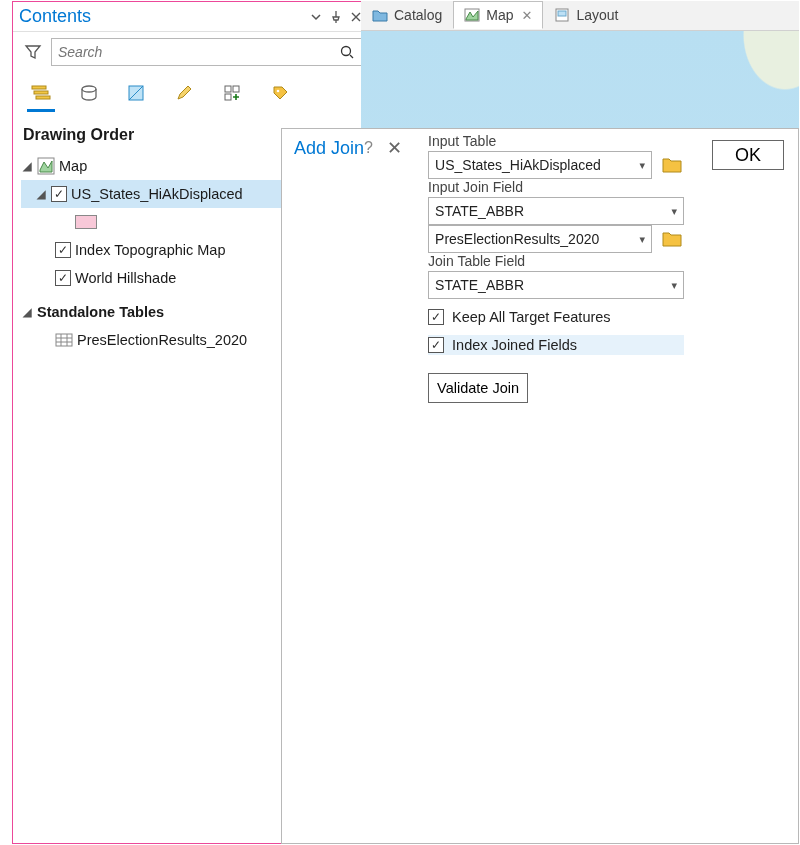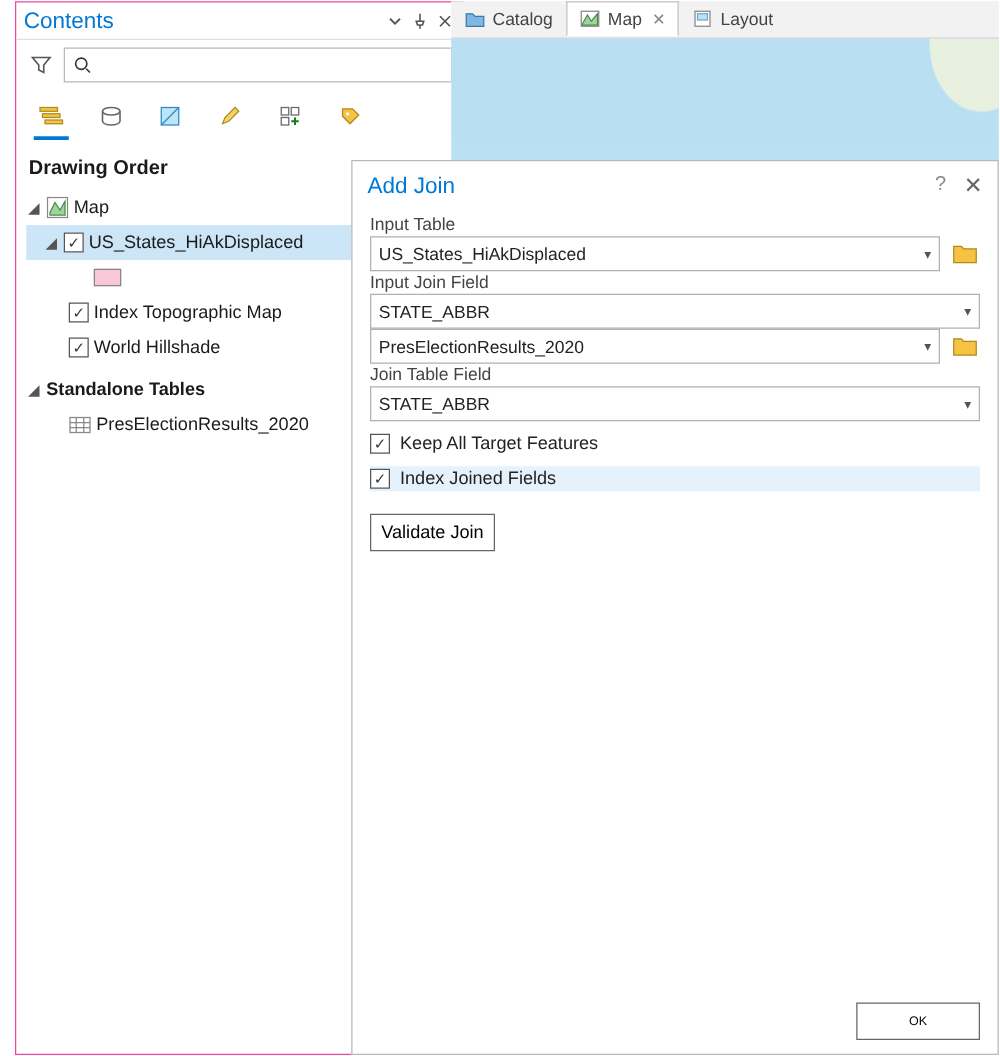--- a/index.html
+++ b/index.html
@@ -38,39 +38,39 @@
 .tabs-bar { position: absolute; left: 361px; top: 1px; right: 1px; height: 30px; background: #f2f2f2; border-bottom: 1px solid #d0d0d0; display: flex; align-items: flex-start; }
 .tab { height: 28px; display: flex; align-items: center; padding: 0 10px; font-size: 14px; color: #444; gap: 6px; border: 1px solid transparent; cursor: pointer; }
 .tab.active { background: #fff; border: 1px solid #c0c0c0; border-bottom-color: #fff; }
 .tab .close-x { color: #888; font-size: 13px; margin-left: 2px; }
 
 
 .map-canvas { position: absolute; left: 361px; top: 31px; right: 1px; bottom: 1px; background: linear-gradient(#b8dff2,#c5e5f5); overflow: hidden; }
 .coast { position: absolute; right: -10px; top: -10px; width: 120px; height: 140px; background: radial-gradient(ellipse at 80% 10%, #e8f0e0 0%, #e8f0e0 30%, transparent 31%); }
 
 
-.dialog { position: absolute; left: 281px; top: 128px; width: 518px; height: 716px; background: #fff; border: 1px solid #b8b8b8; display: flex; flex-direction: column; }
+.dialog { position: absolute; left: 281px; top: 128px; width: 518px; height: 716px; background: #fff; border: 1px solid #b8b8b8; display: flex; flex-direction: row; }
 .dlg-title { height: 38px; display: flex; align-items: center; padding: 0 12px; color: #0078d4; font-size: 18px; }
 .dlg-title .spacer { flex: 1; }
 .dlg-title .qs { color: #888; font-size: 16px; margin-right: 14px; cursor: pointer; }
 .dlg-title .cx { color: #666; font-size: 18px; cursor: pointer; }
 
 .dlg-body { flex: 1; padding: 4px 14px; overflow: auto; }
 .field-label { font-size: 14px; color: #444; margin-top: 0; margin-bottom: 2px; }
 .field-row { display: flex; align-items: center; gap: 8px; }
 .dropdown { flex: 1; height: 28px; border: 1px solid #b0b0b0; display: flex; align-items: center; padding: 0 6px; font-size: 14px; color: #222; }
 .dropdown .dd-arrow { margin-left: auto; color: #555; font-size: 11px; }
 .browse-btn { width: 24px; height: 24px; cursor: pointer; }
 
 .chk-row { display: flex; align-items: center; gap: 8px; margin-top: 10px; font-size: 14.5px; color: #222; }
 .chk-row.hl { background: #e6f2fb; padding: 2px 0; }
 .validate-btn { margin-top: 18px; height: 30px; padding: 0 8px; border: 1px solid #666; background: #fff; font-size: 14.5px; cursor: pointer; }
 
 .dlg-footer { height: 52px; display: flex; align-items: center; justify-content: flex-end; padding: 0 14px; }
-.ok-btn { width: 99px; height: 30px; border: 1px solid #666; background: #fff; font-size: 10px; cursor: pointer; }
+.ok-btn { width: 72px; height: 30px; border: 1px solid #666; background: #fff; font-size: 18px; cursor: pointer; }
 
 svg { display: block; }
 </style>
 </head>
 <body>
 
 <div class="contents-pane">
   <div class="contents-header">
     <span class="title">Contents</span>
     <span class="hdr-icon">
@@ -90,20 +90,21 @@
     </span>
   </div>
 
   <div class="search-row">
     <div class="filter-btn">
       <svg width="18" height="18" viewBox="0 0 18 18">
           <path d="M2 3h14l-5 6v6l-4-2v-4z" fill="none" stroke="#555" stroke-width="1.3"></path>
         </svg>
     </div>
     <div class="search-box">
+      <input placeholder="Search" style="">
       <span class="mag">
         <svg viewBox="0 0 16 16">
             <circle cx="7" cy="7" r="4.5" fill="none" stroke="#333" stroke-width="1.3"></circle>
             <path d="M11 11l3 3" stroke="#333" stroke-width="1.3"></path>
           </svg>
       </span>
     </div>
   </div>
 
   <div class="toolbar-row">

